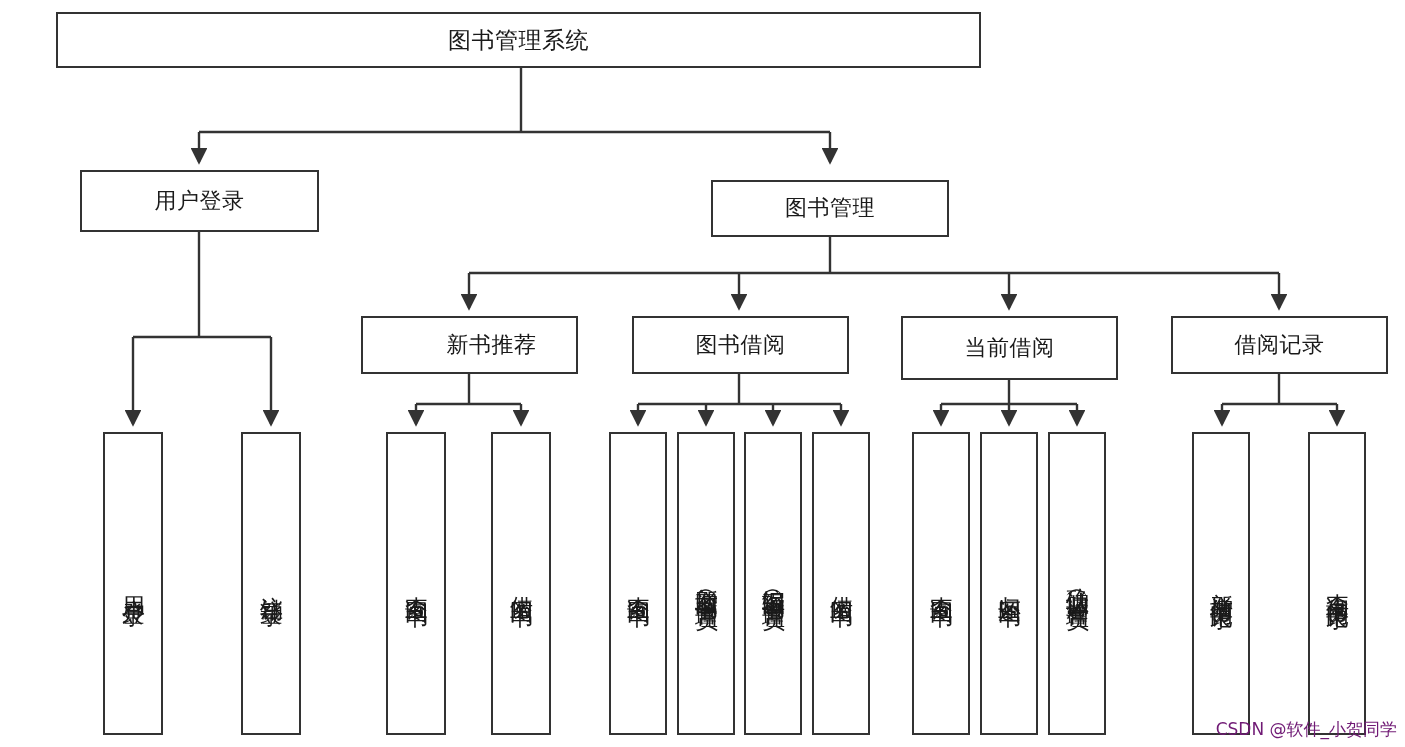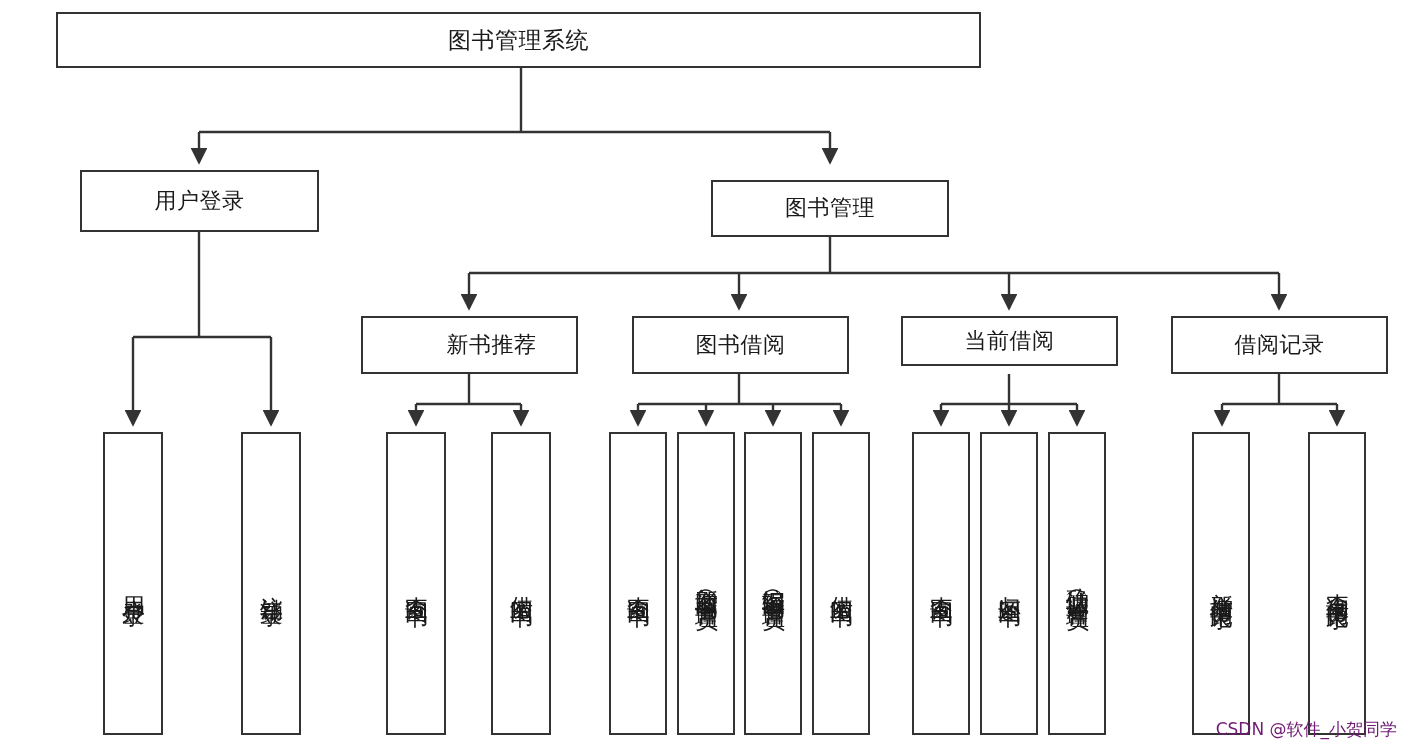--- a/index.html
+++ b/index.html
@@ -139,21 +139,21 @@
   <div class="node node-h" style="left:711px; top:180px; width:238px; height:57px;">
     <span>图书管理</span>
   </div>
 
   <div class="node node-h" style="left:361px; top:316px; width:217px; height:58px;padding-left:44px;">
     <span>新书推荐</span>
   </div>
   <div class="node node-h" style="left:608px; top:316px; width:217px; height:58px;margin-left:24px;">
     <span>图书借阅</span>
   </div>
-  <div class="node node-h" style="left:901px; top:316px; width:217px; height:50px;">
+  <div class="node node-h" style="left:901px; top:316px; width:217px; height:64px;">
     <span>当前借阅</span>
   </div>
   <div class="node node-h" style="left:1171px; top:316px; width:217px; height:58px;">
     <span>借阅记录</span>
   </div>
 
   <div class="node node-v" style="left:103px; top:432px; width:60px; height:303px;">
     <span class="vlabel">用户登录</span>
   </div>
   <div class="node node-v" style="left:241px; top:432px; width:60px; height:303px;">

